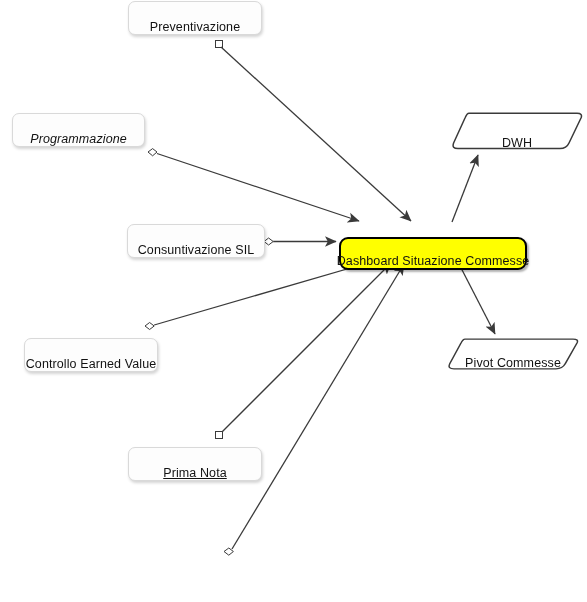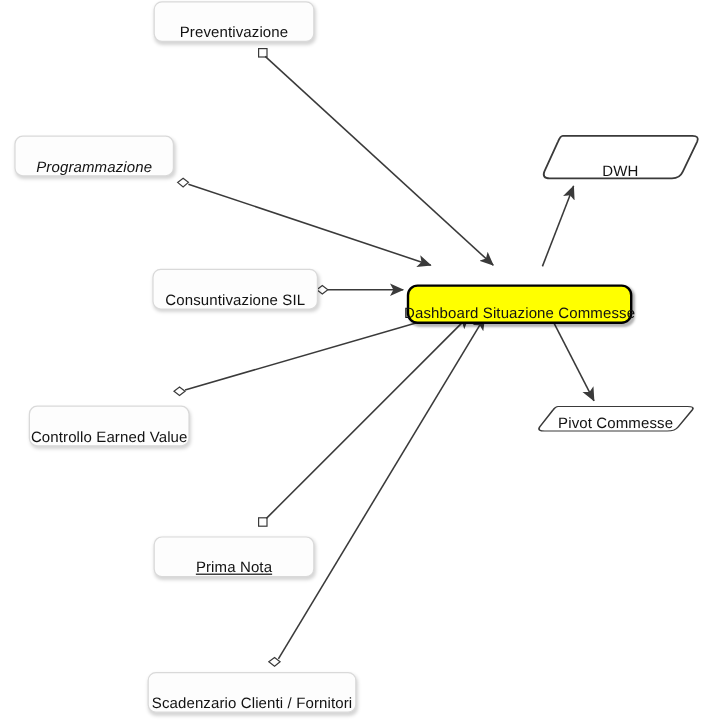--- a/index.html
+++ b/index.html
@@ -137,35 +137,32 @@
   </div>
 
   <div class="node node-rect" style="left:24px; top:338px; width:134px; height:34px;">
     <span>Controllo Earned Value</span>
   </div>
 
   <div class="node node-rect" style="left:128px; top:447px; width:134px; height:34px;text-decoration:underline;">
     <span>Prima Nota</span>
   </div>
 
-  <div class="node node-rect" style="left:123px; top:560px; width:174px; height:34px;">
-    <span>Scadenzario Clienti / Fornitori</span>
-  </div>
 
   <div class="node node-highlight" style="left:339px; top:225px; width:188px; height:33px;margin-top:12px;">
     <span>Dashboard Situazione Commesse</span>
   </div>
 
   <div class="node node-skew" style="left:450px; top:112px; width:134px; height:38px;">
     <svg class="skew-shape" viewBox="0 0 134 38" preserveAspectRatio="none">
       <path d="M 19 1.2 L 127 1.2 Q 133 1.2 131 6 L 119 31 Q 116.5 36.6 110 36.6 L 8 36.6 Q 1.5 36.6 3.6 31 L 15 6 Q 17 1.2 19 1.2 Z" fill="#ffffff" stroke="#3a3a3a" stroke-width="1.5" stroke-linejoin="round"></path>
     </svg>
     <span class="skew-label">DWH</span>
   </div>
 
-  <div class="node node-skew" style="left:446px; top:338px; width:134px; height:22px;">
+  <div class="node node-skew" style="left:446px; top:338px; width:134px; height:32px;">
     <svg class="skew-shape" viewBox="0 0 134 38" preserveAspectRatio="none">
       <path d="M 19 1.2 L 127 1.2 Q 133 1.2 131 6 L 119 31 Q 116.5 36.6 110 36.6 L 8 36.6 Q 1.5 36.6 3.6 31 L 15 6 Q 17 1.2 19 1.2 Z" fill="#ffffff" stroke="#3a3a3a" stroke-width="1.5" stroke-linejoin="round"></path>
     </svg>
     <span class="skew-label">Pivot Commesse</span>
   </div>
 
 </div>
 
 </body></html>

